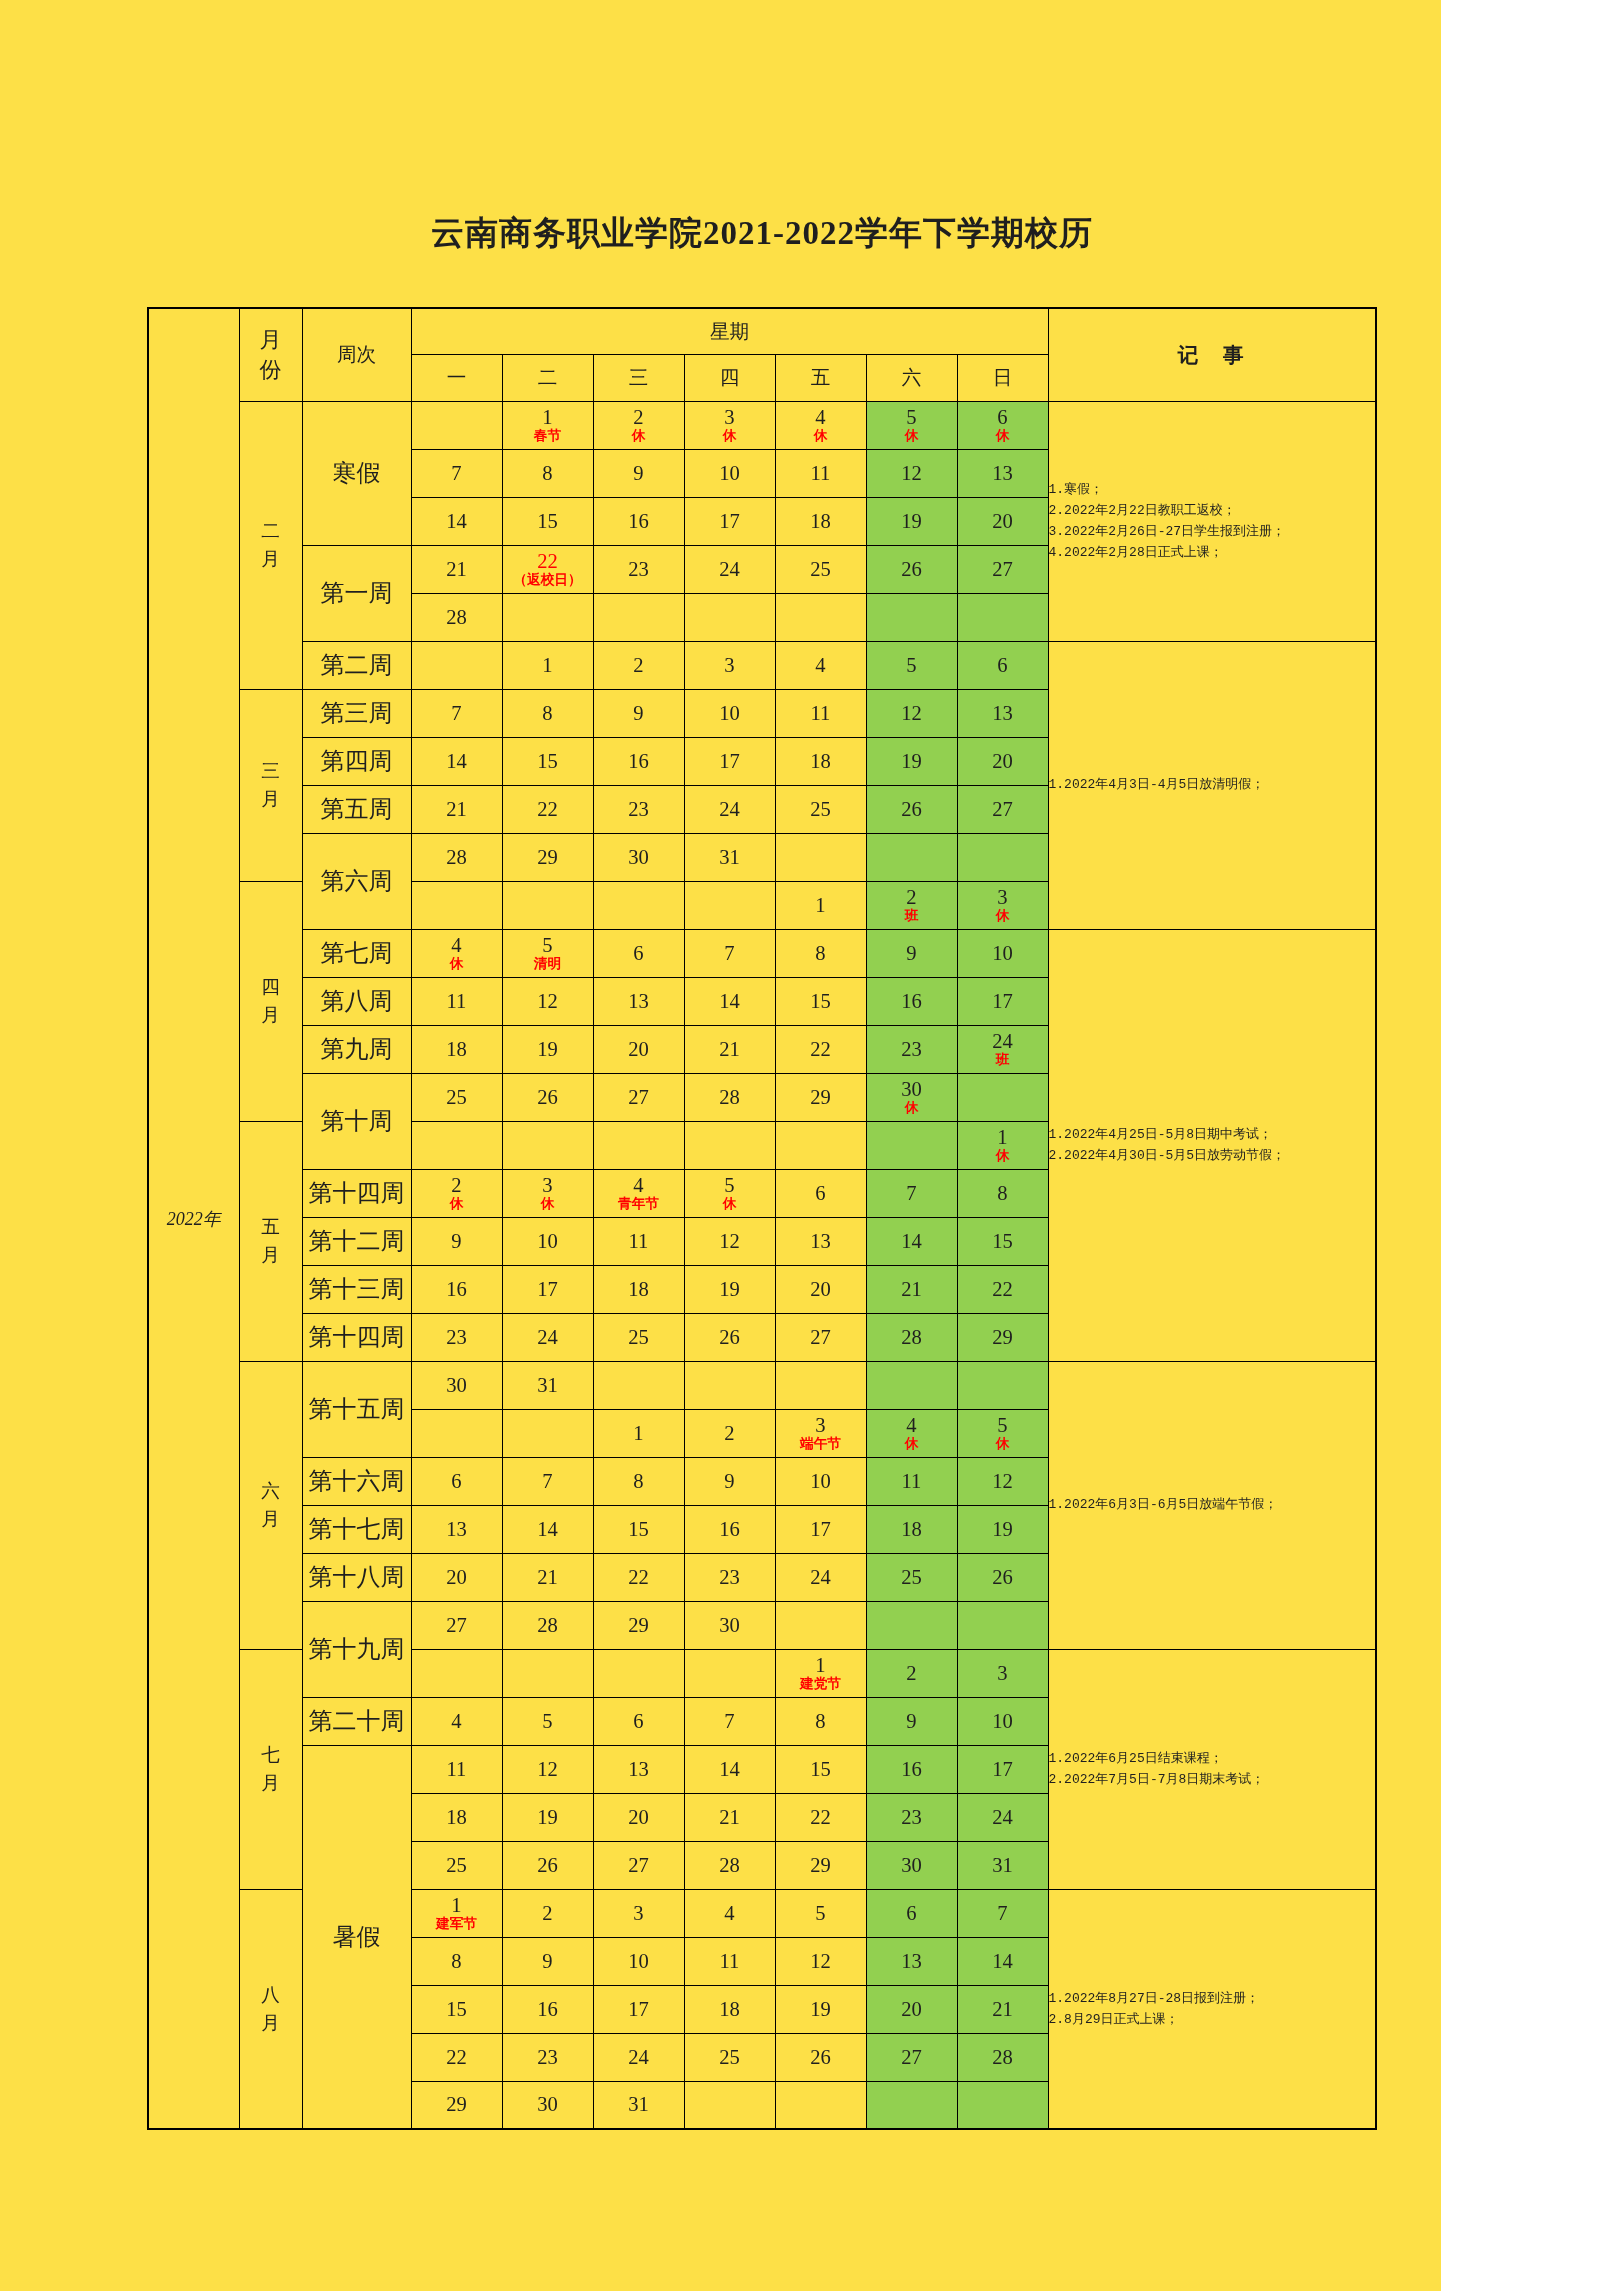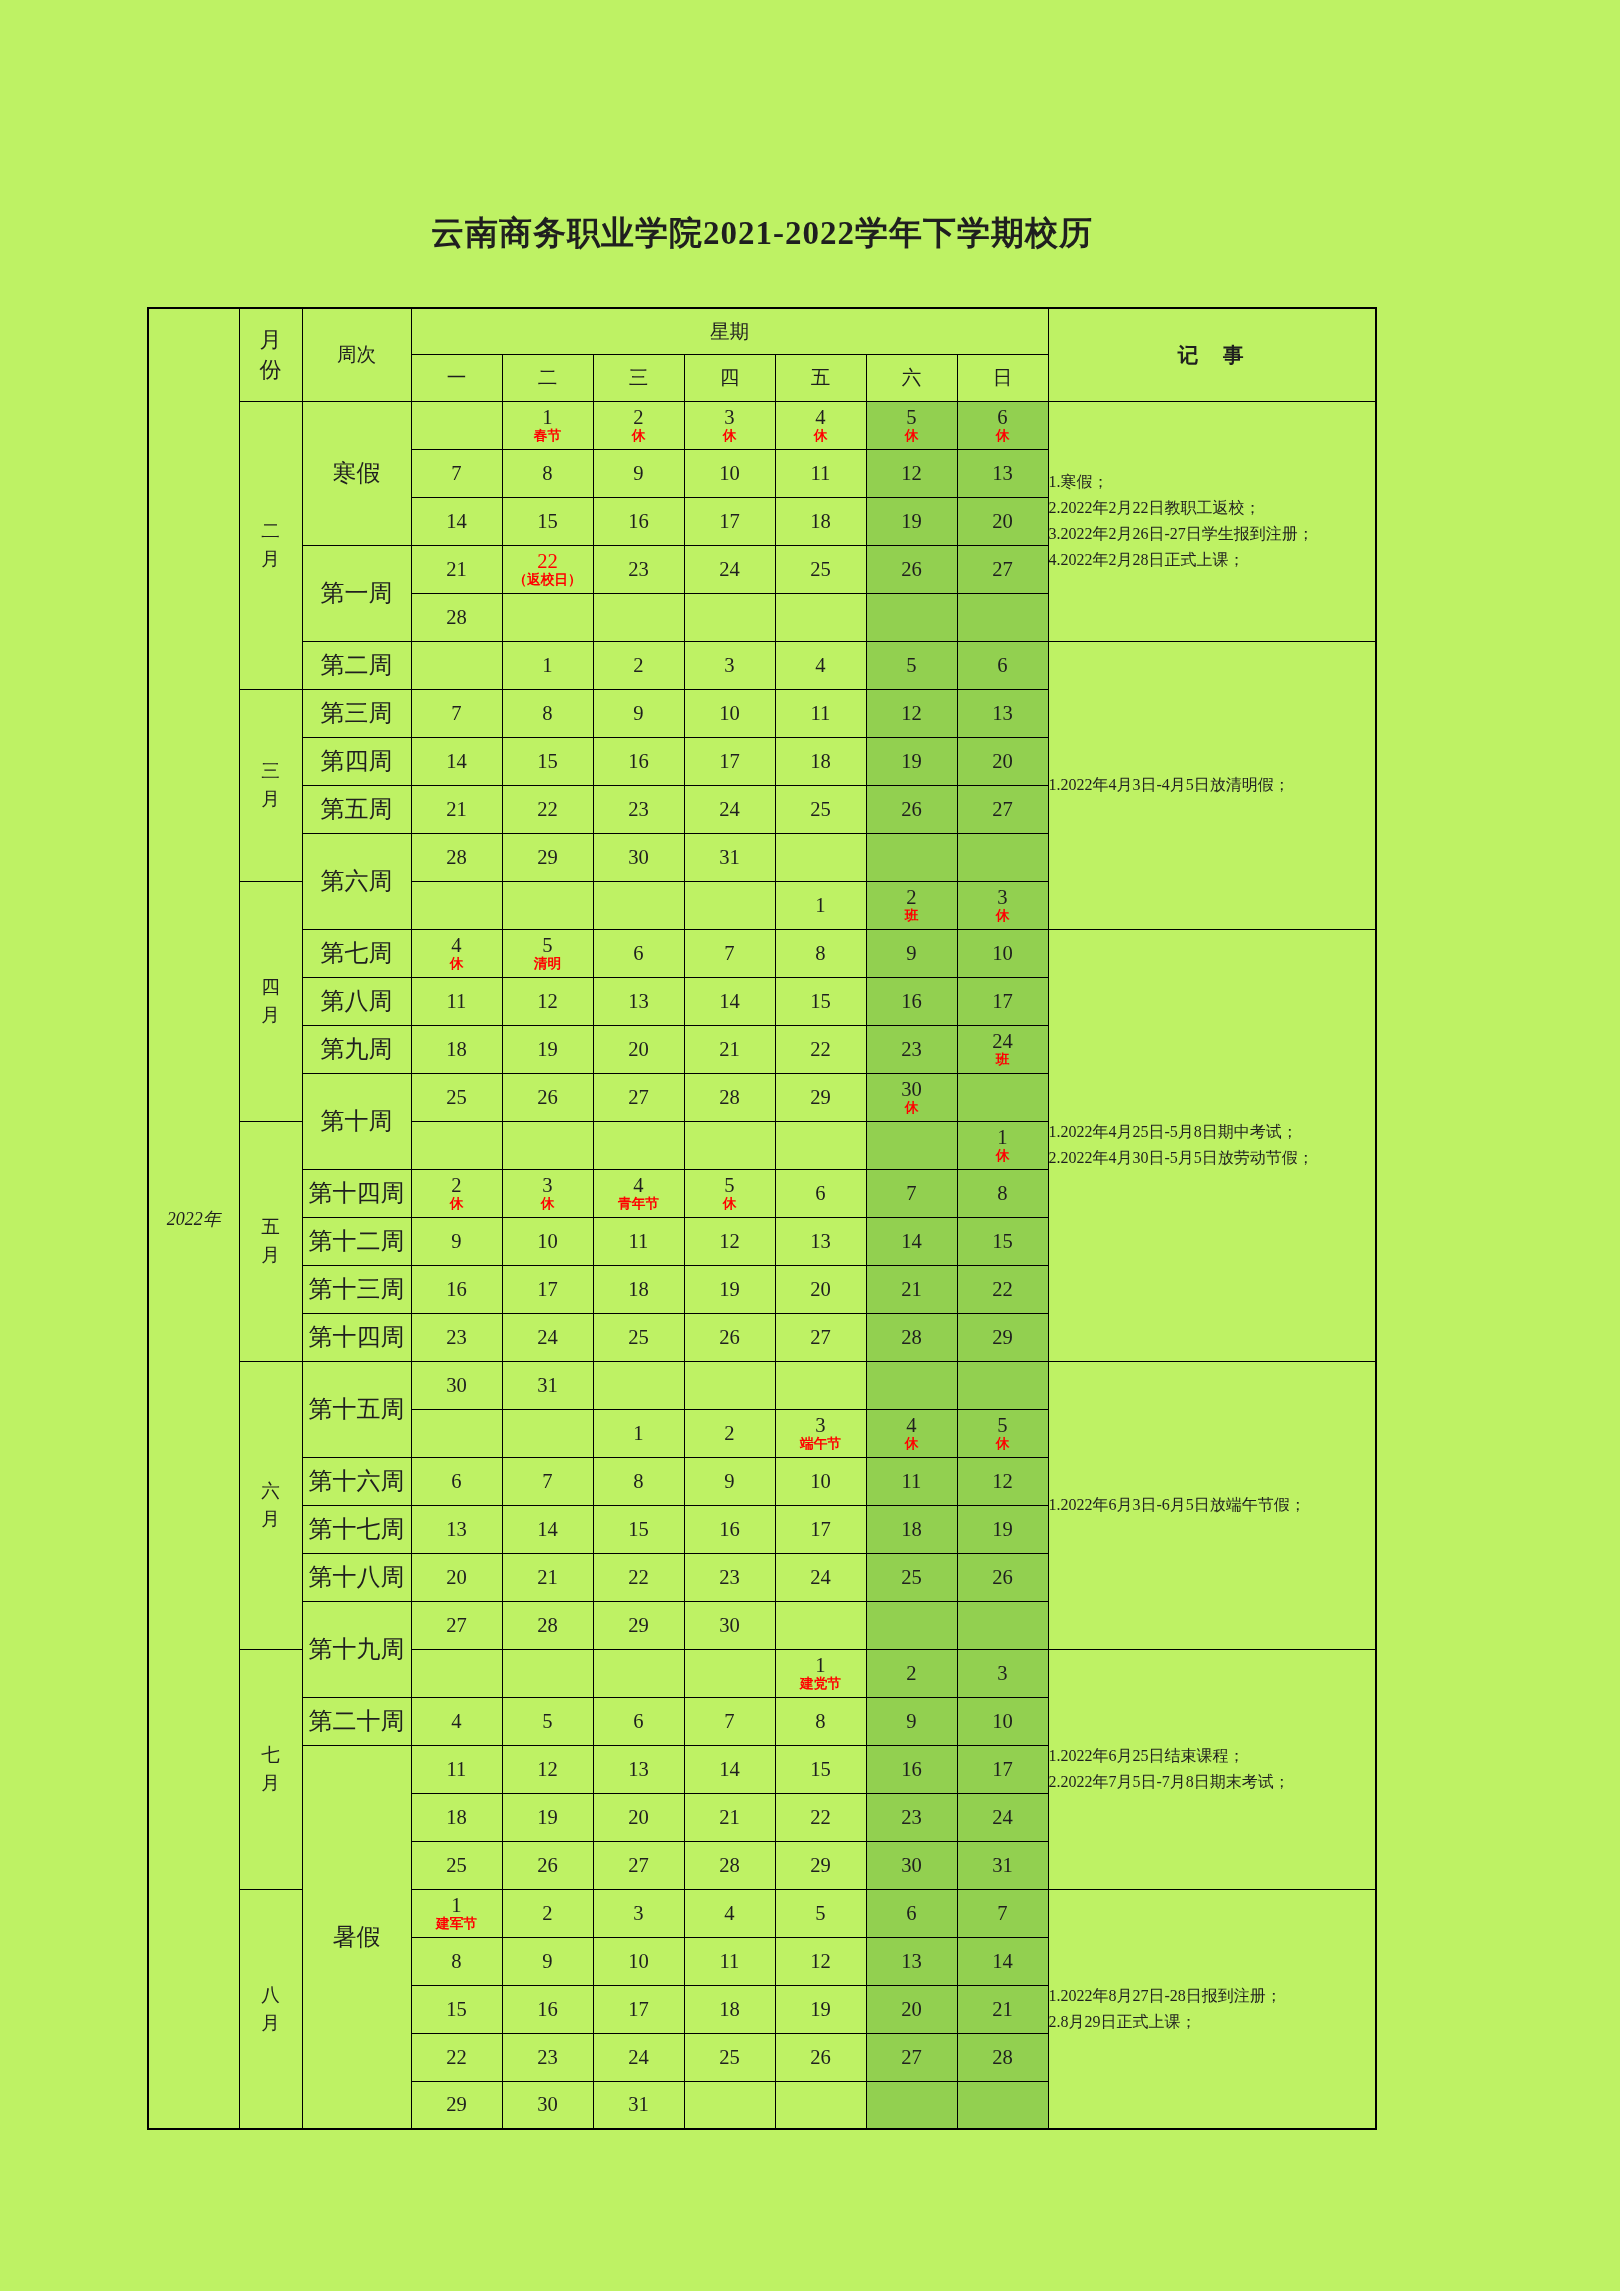--- a/index.html
+++ b/index.html
@@ -1,17 +1,17 @@
 <!DOCTYPE html>
 <html><head>
 <meta charset="utf-8">
 <style>
   html,body{margin:0;padding:0;background:#ffffff;}
-  #page{position:relative;width:1620px;height:2292px;background:#bef264;
-        font-family:"Liberation Serif","DejaVu Serif",serif;color:#1f1f1f;}
+  #page{position:relative;width:1400px;height:2292px;background:#fde047;
+        font-family:"Liberation Serif","DejaVu Serif",serif;color:#1f1f1f;padding-left:41px;}
   #titleblock{position:absolute;left:147px;top:214px;width:1230px;text-align:center;}
   #title{font-size:33px;font-weight:bold;letter-spacing:1px;line-height:1.2;}
   #subtitle{font-size:21.6px;font-weight:bold;margin-top:7.8px;line-height:1.2;}
   #cal{position:absolute;left:147px;top:307px;border-collapse:collapse;table-layout:fixed;
        border:2.9px solid #000;}
   #cal td{border:1px solid #000;text-align:center;vertical-align:middle;padding:0;
           overflow:hidden;}
   tr.body-row{height:48px;}
   tr.h1{height:46px;} tr.h2{height:47px;}
   td.hcell{font-size:19.6px;}
@@ -22,21 +22,21 @@
          text-align:center;font-size:22px;}
   td.month-cell .vwrap{font-size:18.6px;line-height:1.5;text-align:center;}
   td.year-cell{font-size:18px;font-style:italic;}
   td.week-cell{font-size:24px;}
   td.day{line-height:1.1;}
   .date{font-size:20.6px;color:#1f1f1f;}
   .date.red{color:#ff0000;}
   .tag{font-size:13.7px;font-weight:bold;color:#ff0000;line-height:1.15;}
   td.g{background:#92D050;}
   td.note-cell{text-align:left;vertical-align:middle;padding:3.9px 5.9px 3.9px 7.8px;}
-  .note-line{font-size:16px;line-height:1.62;text-align:left;white-space:nowrap;}
+  .note-line{font-size:13px;line-height:1.62;text-align:left;white-space:nowrap;font-family:Liberation Mono, monospace;}
   td.bt-m{border-top:2px solid #000;}
   td.bt-k{border-top:2.9px solid #000;}
 </style>
 </head>
 <body>
 
 <div id="page">
   <div id="titleblock">
     <div id="title">云南商务职业学院2021-2022学年下学期校历</div>
   </div>

